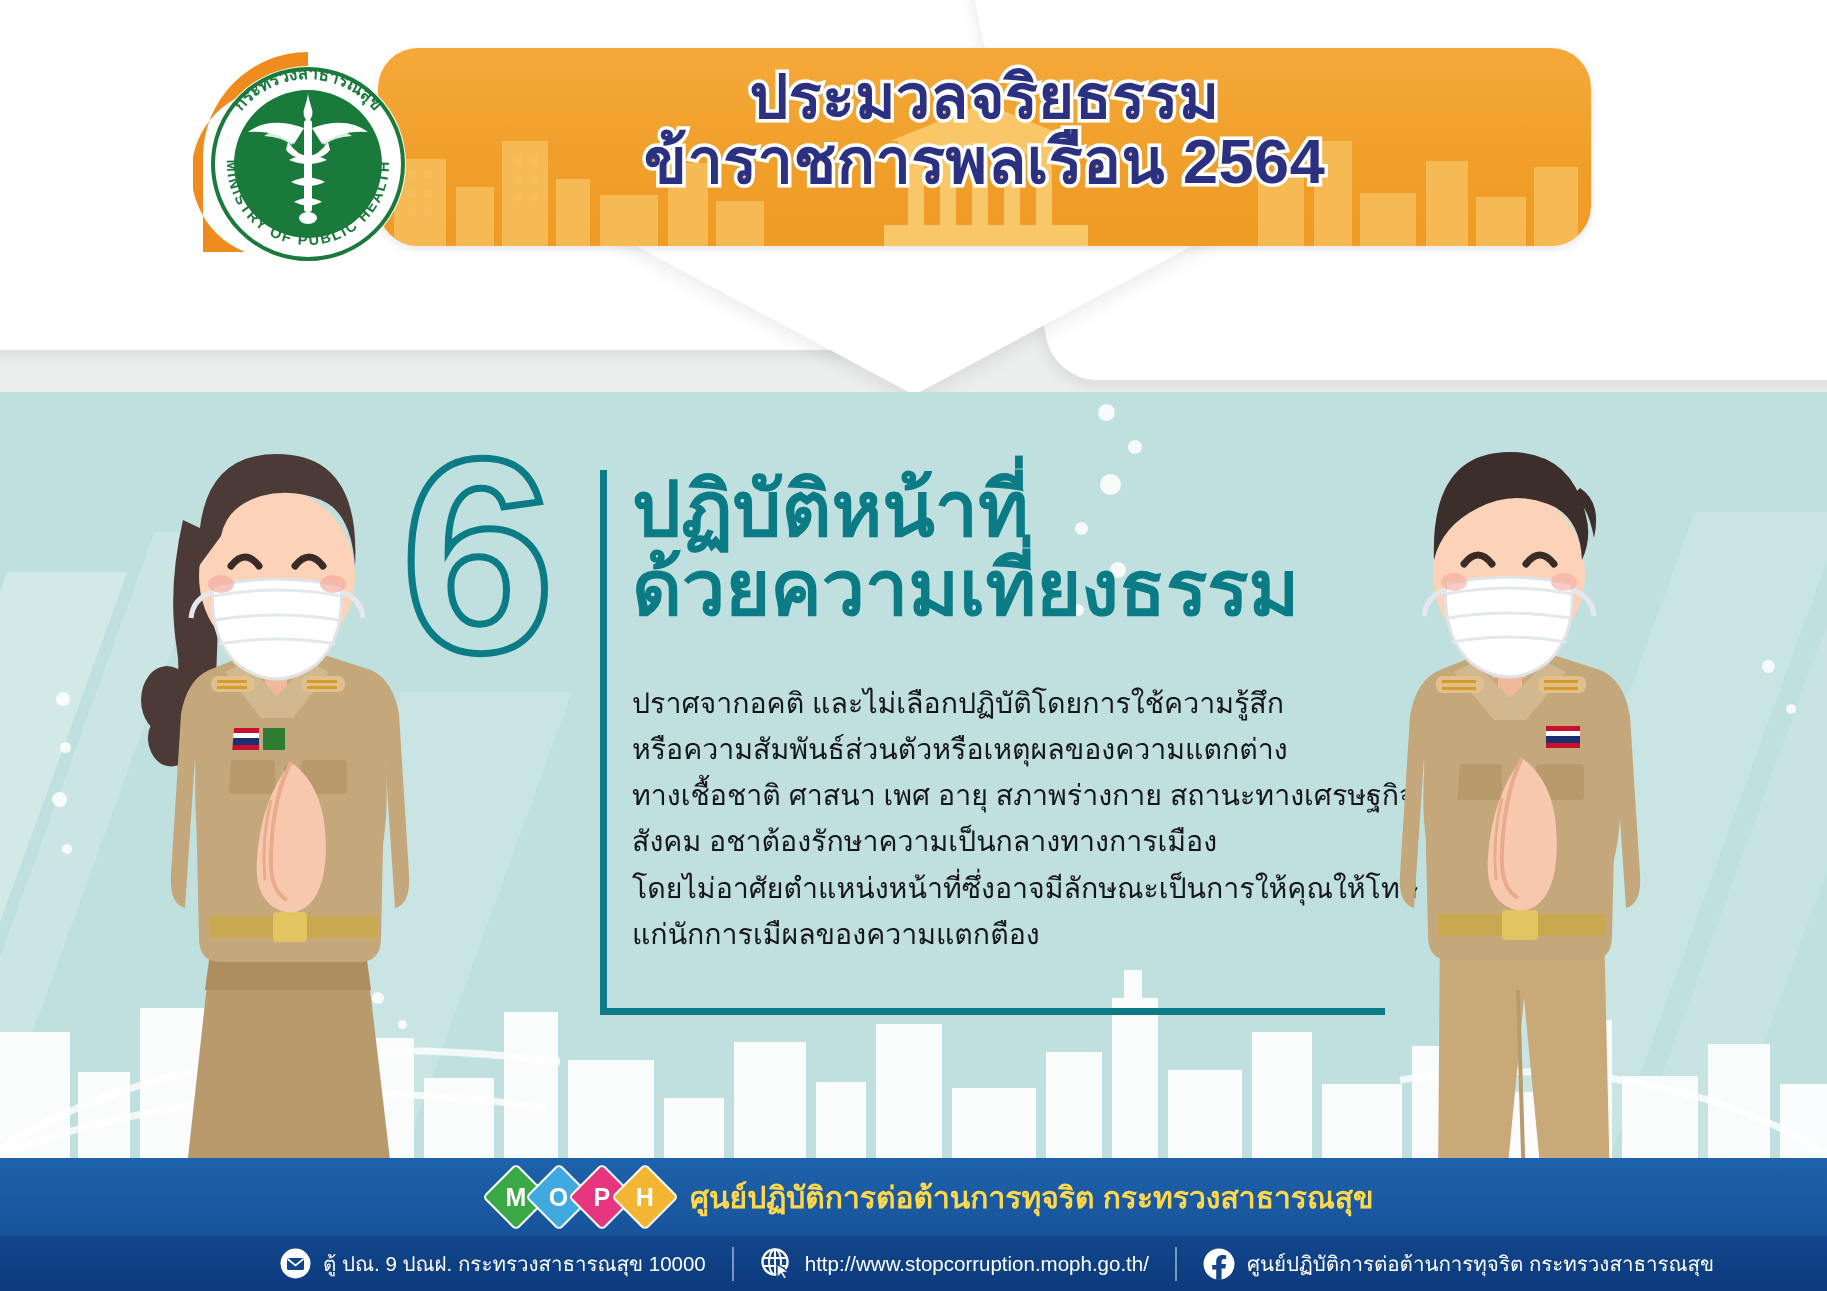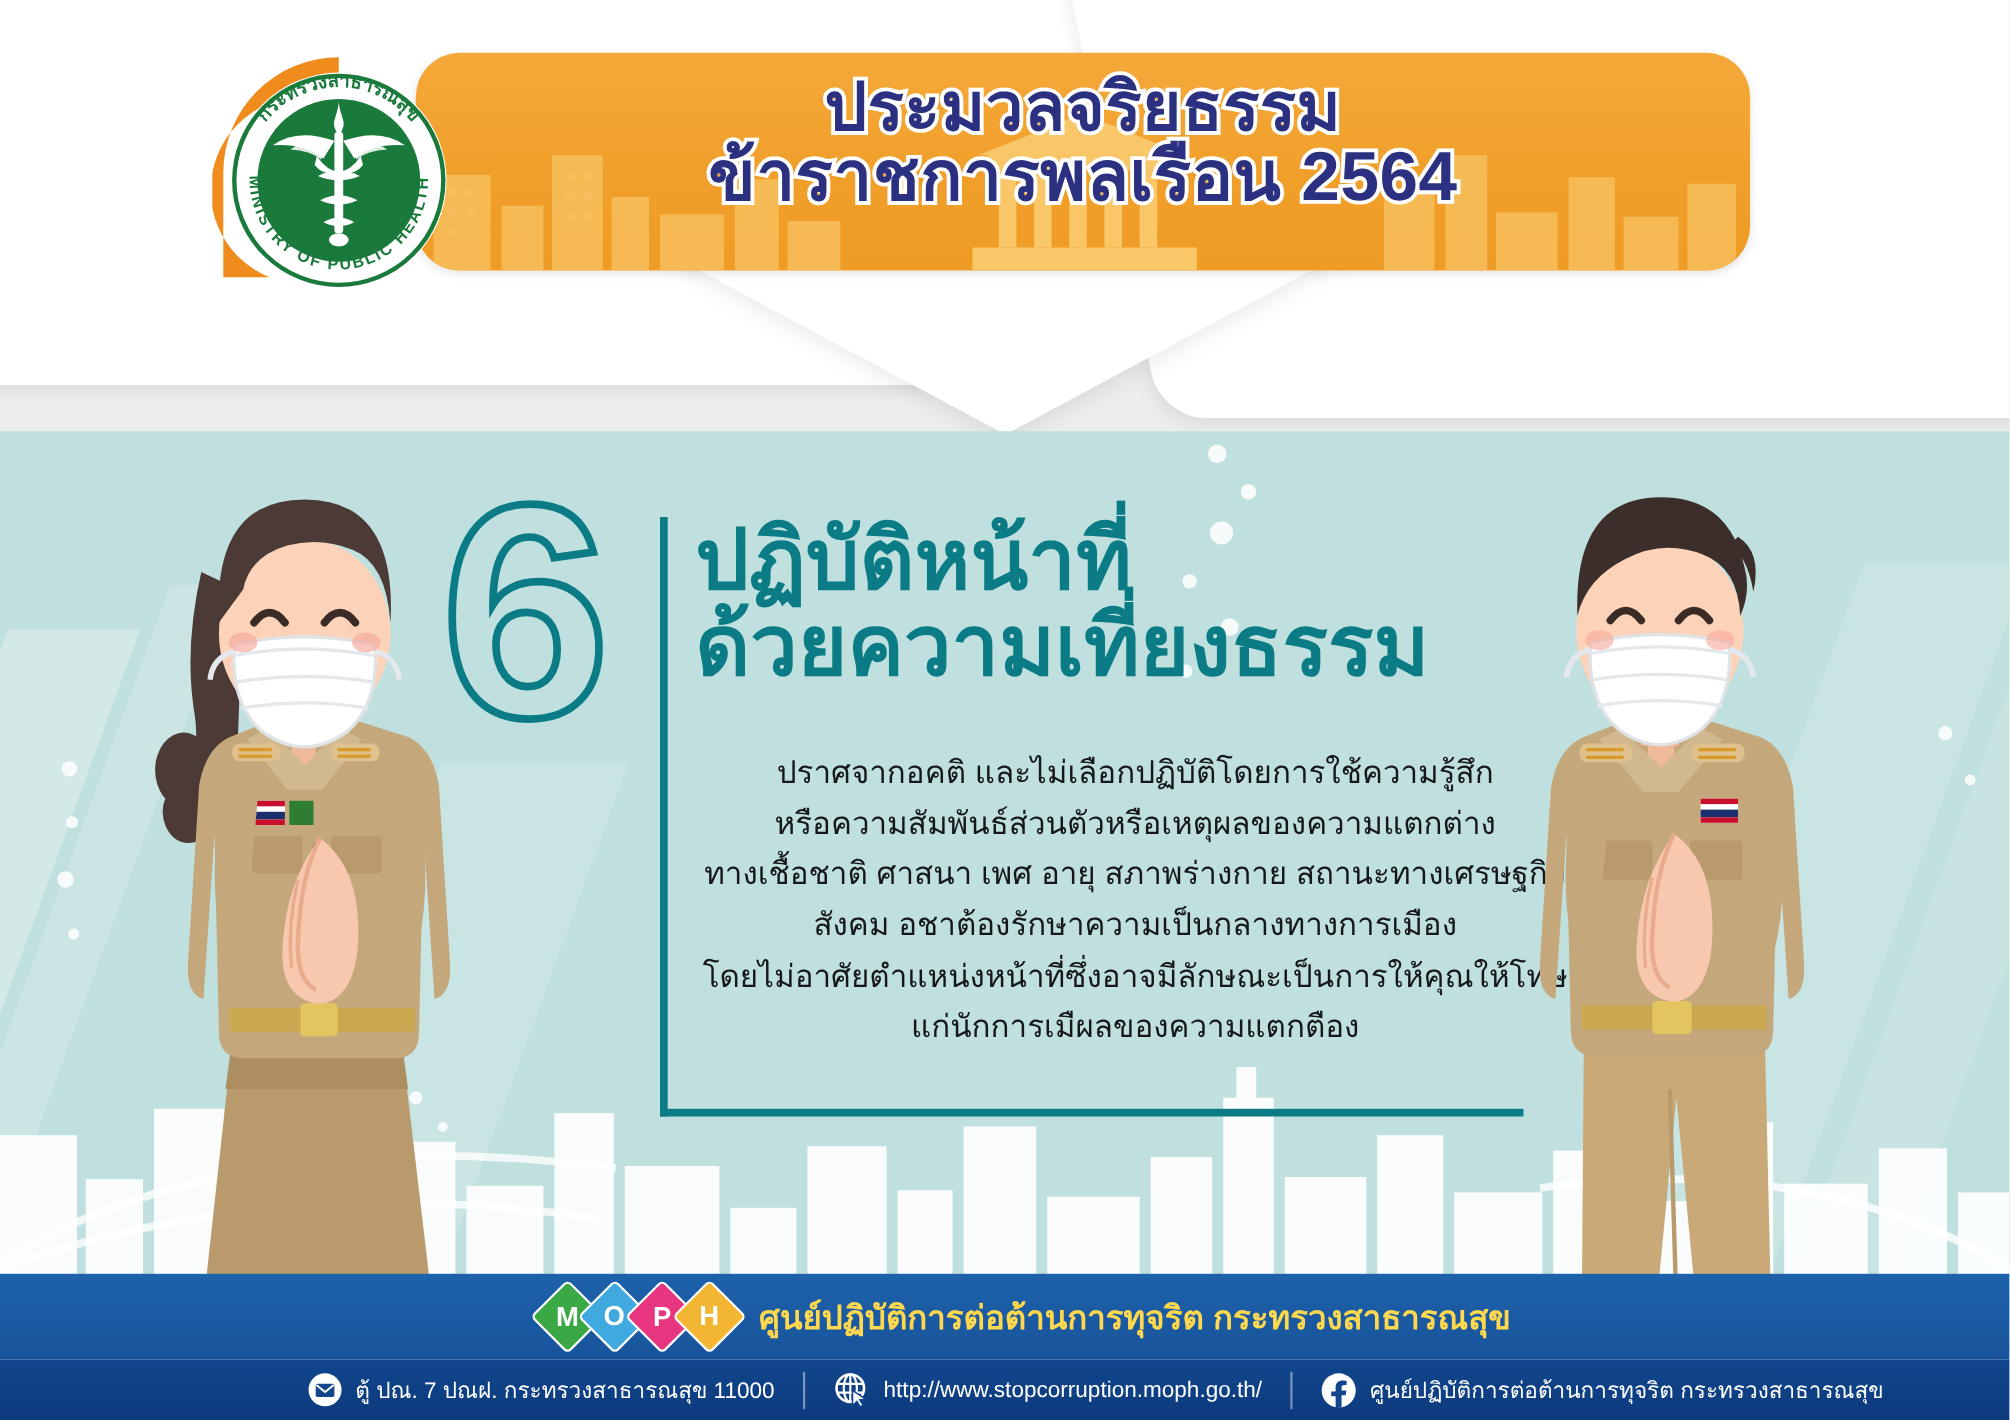--- a/index.html
+++ b/index.html
@@ -119,21 +119,20 @@
     font-weight:bold;
     line-height:1.02;
   }
   .headline .hl{font-size:77px;display:block;}
 
   .para{
     position:absolute;left:632px;top:680px;width:800px;z-index:6;
     color:#16171a;
     font-size:28.5px;
     line-height:1.62;
-    text-align:center;
   }
   .para span{display:block;white-space:nowrap;}
 
   
   .person{position:absolute;z-index:7;}
   .person-left{left:105px;top:370px;width:370px;height:800px;}
   .person-right{left:1340px;top:370px;width:360px;height:800px;}
 
   
   .footer-blue{
@@ -518,21 +517,21 @@
     <div class="footer-row">
 
       <div class="contact c1">
         <span class="ico">
           <svg width="31" height="31" viewBox="0 0 31 31">
             <circle cx="15.5" cy="15.5" r="15" fill="#ffffff"></circle>
             <rect x="7" y="10" width="17" height="12" rx="1.6" fill="#11468c"></rect>
             <path d="M7.6 11 L15.5 17.4 L23.4 11" fill="none" stroke="#ffffff" stroke-width="1.8"></path>
           </svg>
         </span>
-        <span>ตู้ ปณ. 7 ปณฝ. กระทรวงสาธารณสุข 11000</span>
+        <span>ตู้ ปณ. 9 ปณฝ. กระทรวงสาธารณสุข 10000</span>
       </div>
 
       <div class="sep"></div>
 
       <div class="contact">
         <span class="ico">
           <svg width="33" height="33" viewBox="0 0 33 33">
             <circle cx="15" cy="15" r="12.5" fill="none" stroke="#ffffff" stroke-width="2.4"></circle>
             <ellipse cx="15" cy="15" rx="6" ry="12.5" fill="none" stroke="#ffffff" stroke-width="2"></ellipse>
             <path d="M2.8 11 h24.4 M2.8 19 h24.4 M15 2.5 v25" stroke="#ffffff" stroke-width="2" fill="none"></path>

